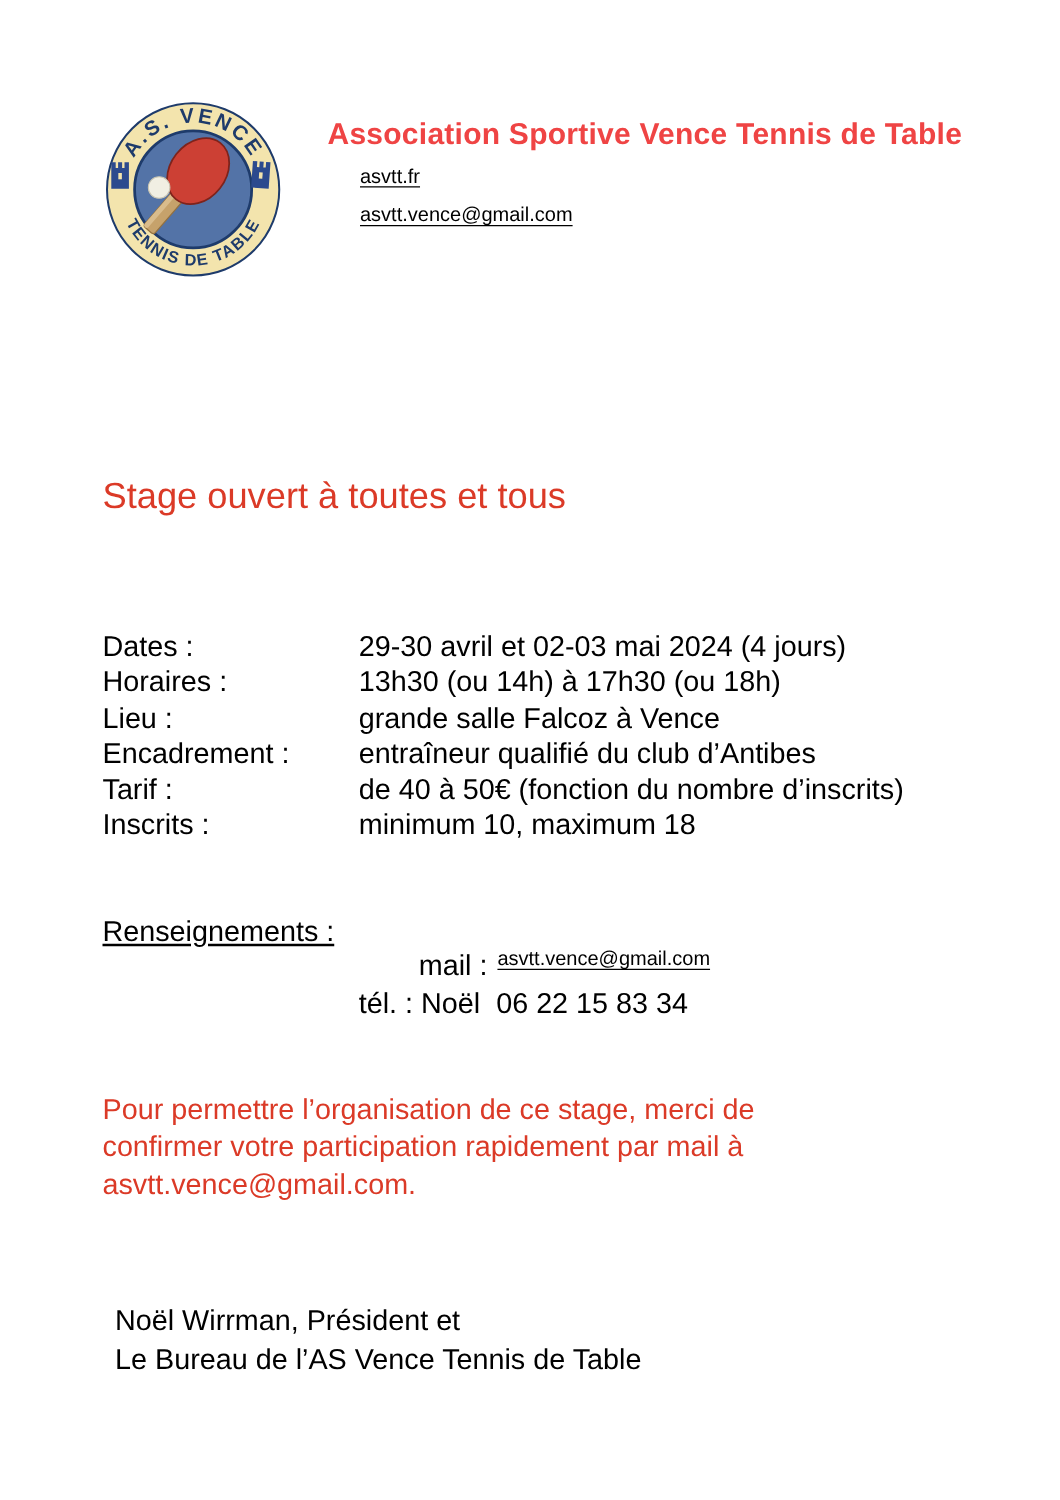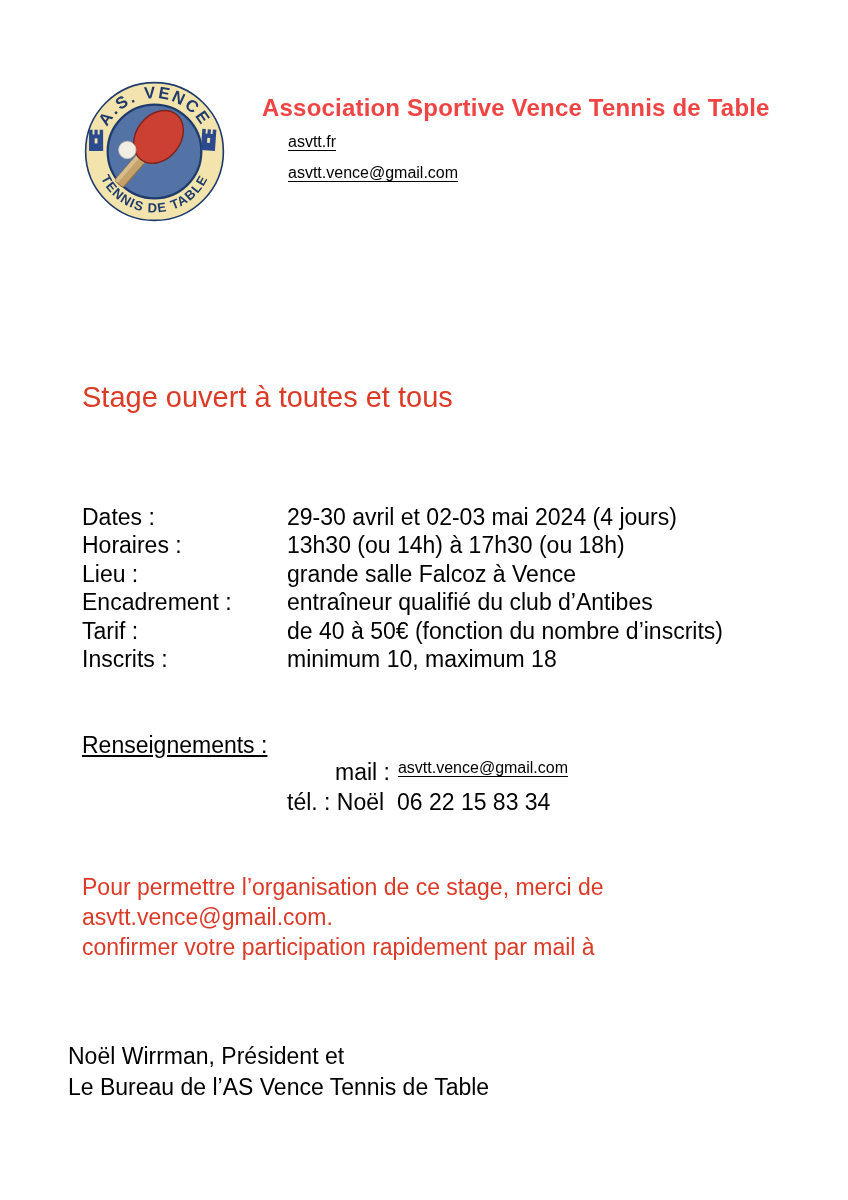--- a/index.html
+++ b/index.html
@@ -124,21 +124,21 @@
     font-size: 23px;
     font-weight: normal;
     color: #DB3A27;
     line-height: 30.2px;
     white-space: nowrap;
   }
 
   
   .signature {
     position: absolute;
-    left: 68px;
+    left: 92px;
     top: 1041px;
     font-size: 23px;
     color: #000000;
     line-height: 31px;
     white-space: nowrap;
   }
 </style>
 </head>
 <body>
 
@@ -218,22 +218,22 @@
 
   <div class="contact-heading">Renseignements :</div>
   <div class="contact-mail-line">
     <span>mail :</span>
     <span class="email-small">asvtt.vence@gmail.com</span>
   </div>
   <div class="contact-tel-line">tél. : Noël  06 22 15 83 34</div>
 
   <div class="notice">
     <div>Pour permettre l’organisation de ce stage, merci de</div>
+    <div>confirmer votre participation rapidement par mail à</div>
     <div>asvtt.vence@gmail.com.</div>
-    <div>confirmer votre participation rapidement par mail à</div>
   </div>
 
   <div class="signature">
     <div>Noël Wirrman, Président et</div>
     <div>Le Bureau de l’AS Vence Tennis de Table</div>
   </div>
 
 </div>
 
 </body></html>

